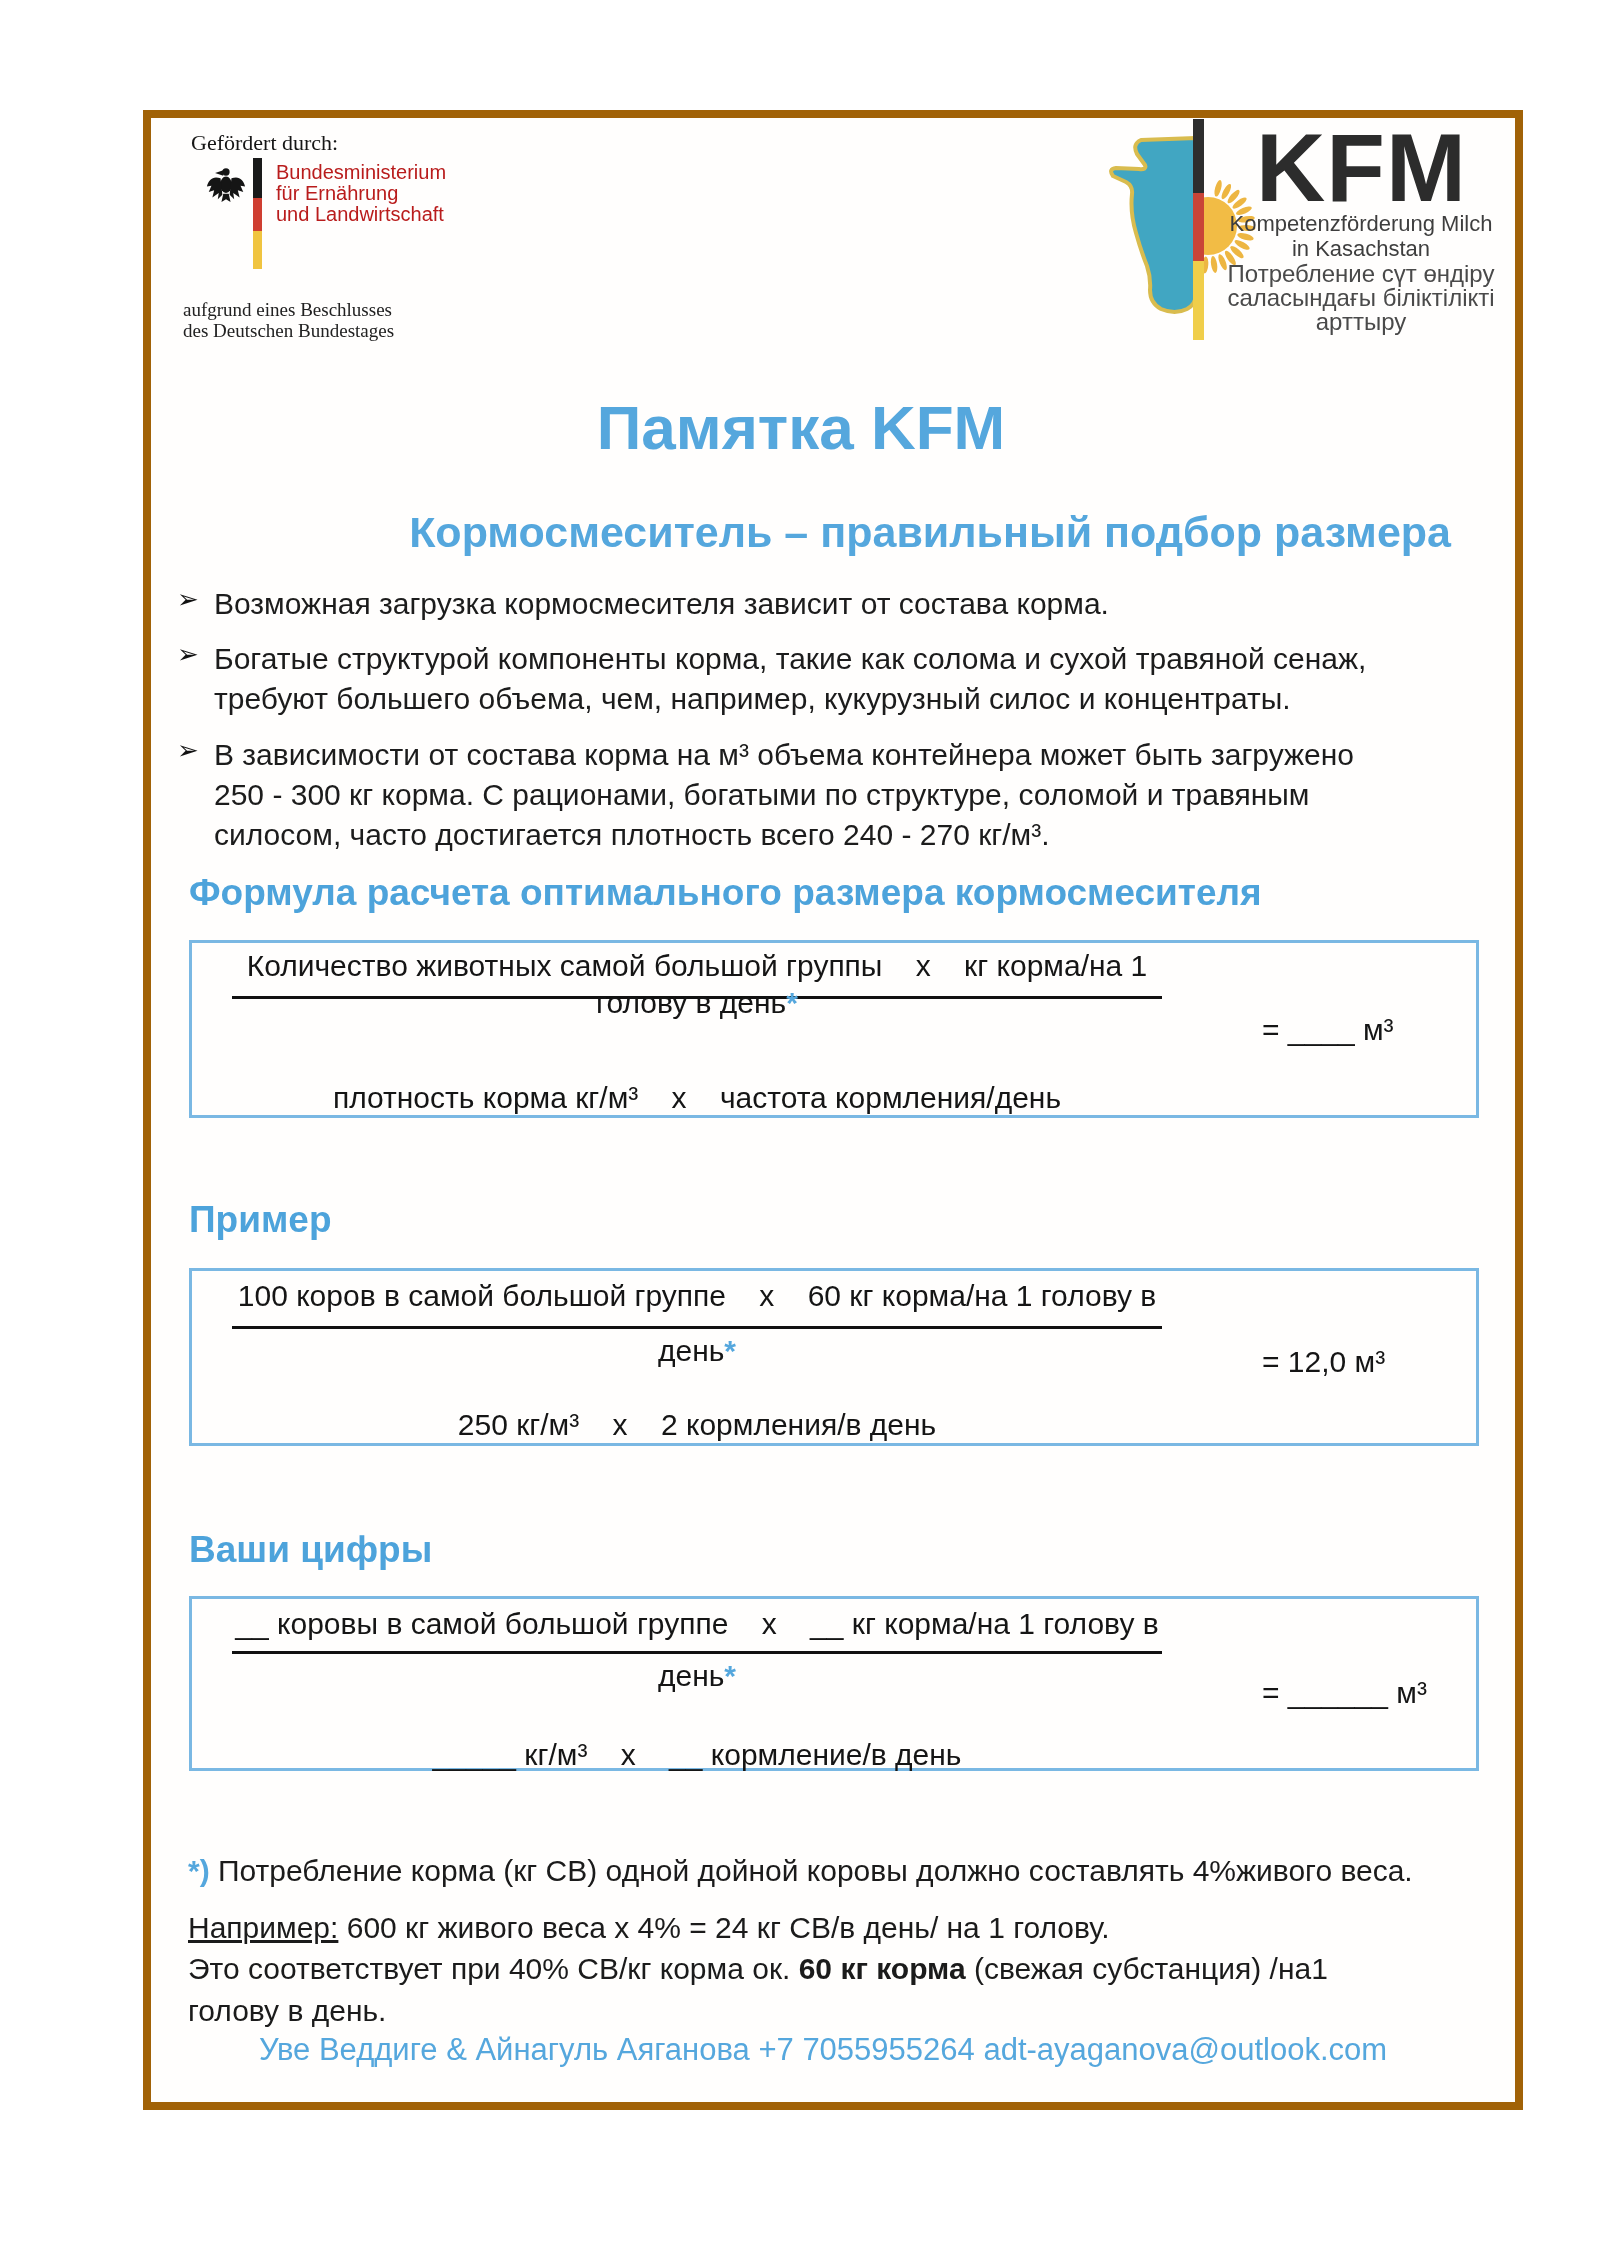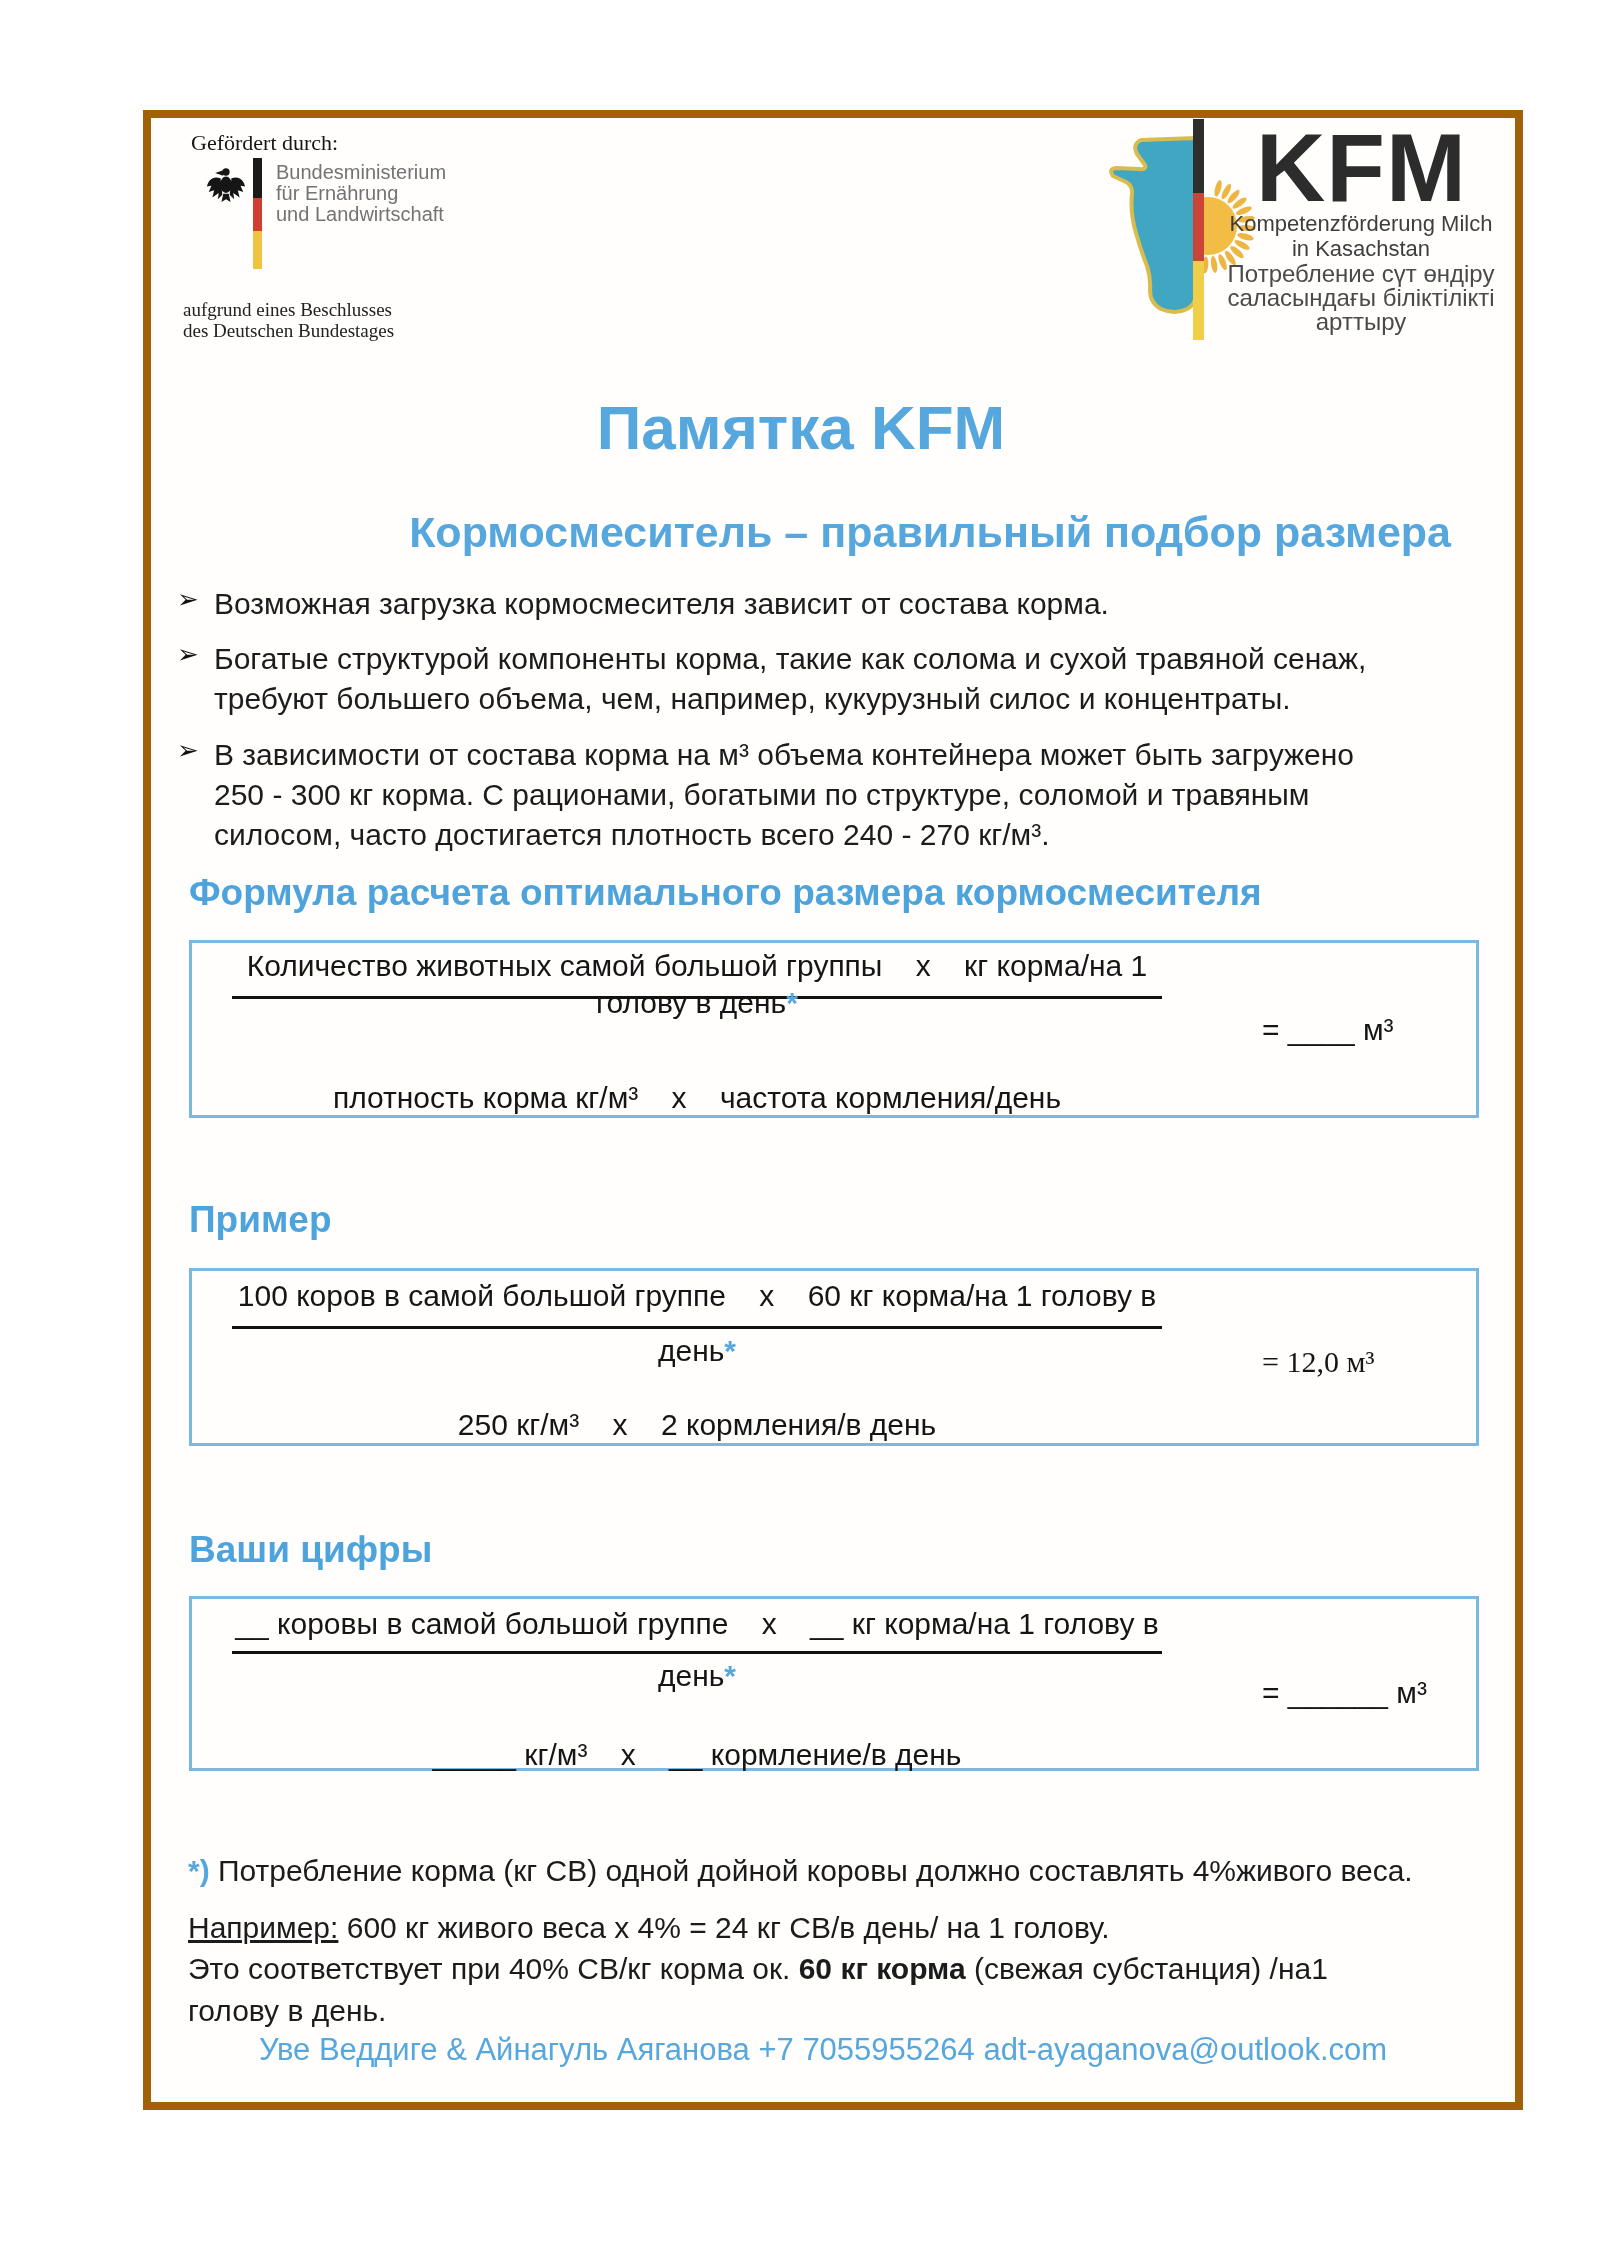--- a/index.html
+++ b/index.html
@@ -15,21 +15,21 @@
   .pre{white-space:pre-wrap;}
   
   .funding-label{left:40px;top:12px;font-family:"Liberation Serif",serif;font-size:22px;color:#161616;}
   .bmel{left:55px;top:40px;width:420px;height:120px;}
   .bmel-eagle{left:0;top:4px;width:40px;height:40px;}
   .bmel-stripe{left:47px;top:0;width:9px;height:111px;}
   .bmel-stripe .b{position:absolute;left:0;width:9px;}
   .bmel-black{top:0;height:40px;background:#1a1a1a;}
   .bmel-red{top:40px;height:33px;background:#cf3e31;}
   .bmel-gold{top:73px;height:38px;background:#f0c440;}
-  .bmel-text{left:70px;top:4px;font-size:20px;line-height:21px;color:#737373;}
+  .bmel-text{left:70px;top:4px;font-size:20px;line-height:21px;color:#b91c1c;}
   .bundestag-note{left:32px;top:181px;font-family:"Liberation Serif",serif;font-size:19px;line-height:21px;color:#222;}
   
   .kfm-art{left:950px;top:0;width:160px;height:235px;}
   .kfm-word{left:1105px;top:2px;width:410px;font-size:96px;font-weight:bold;letter-spacing:1px;color:#2c2c2c;line-height:1;}
   .kfm-taglines{left:1040px;top:93px;width:340px;text-align:center;font-size:22px;line-height:25px;color:#3e3e3e;}
   .kfm-kazakh{left:1028px;top:144px;width:364px;text-align:center;font-size:24px;line-height:24px;color:#4a4a4a;}
   
   .doc-title{left:0;top:274px;width:1300px;text-align:center;font-size:62px;font-weight:bold;color:#55a7dd;}
   .doc-subtitle{left:0;top:390px;width:1300px;text-align:right;font-size:43px;font-weight:bold;color:#55a7dd;}
   
@@ -44,21 +44,21 @@
   .box1{top:822px;height:178px;} .box2{top:1150px;height:178px;padding-left:10px;} .box3{top:1478px;height:175px;}
   .fbox>div{position:absolute;font-size:30px;color:#151515;}
   .f-num{left:40px;width:930px;text-align:center;}
   .f-bar{left:40px;width:930px;height:3px;background:#111;}
   .f-den{left:40px;width:930px;text-align:center;}
   .f-res{left:1070px;width:210px;font-size:31px;}
   .star{color:#55a7dd;font-weight:bold;}
   .box1 .f-num{top:6px;} .box1 .f-bar{top:53px;} .box1 .f-num2{left:40px;width:930px;text-align:center;top:43px;}
   .box1 .f-res{top:70px;} .box1 .f-den{top:138px;}
   .box2 .f-num{top:8px;} .box2 .f-bar{top:55px;} .box2 .f-num2{left:40px;width:930px;text-align:center;top:63px;}
-  .box2 .f-res{top:74px;font-family:Liberation Serif, serif;} .box2 .f-den{top:137px;}
+  .box2 .f-res{top:74px;} .box2 .f-den{top:137px;}
   .box3 .f-num{top:8px;} .box3 .f-bar{top:52px;} .box3 .f-num2{left:40px;width:930px;text-align:center;top:60px;}
   .box3 .f-res{top:77px;} .box3 .f-den{top:139px;}
   
   .note{left:37px;width:1290px;font-size:30px;color:#1b1b1b;}
   .n1{top:1736px;} .n2{top:1793px;} .n3{top:1834px;} .n4{top:1876px;}
   .lead-underline{text-decoration:underline;}
   .contact{left:108px;top:1914px;width:1220px;font-size:31px;color:#55a7dd;}
   b{font-weight:bold;}
 </style>
 </head>

